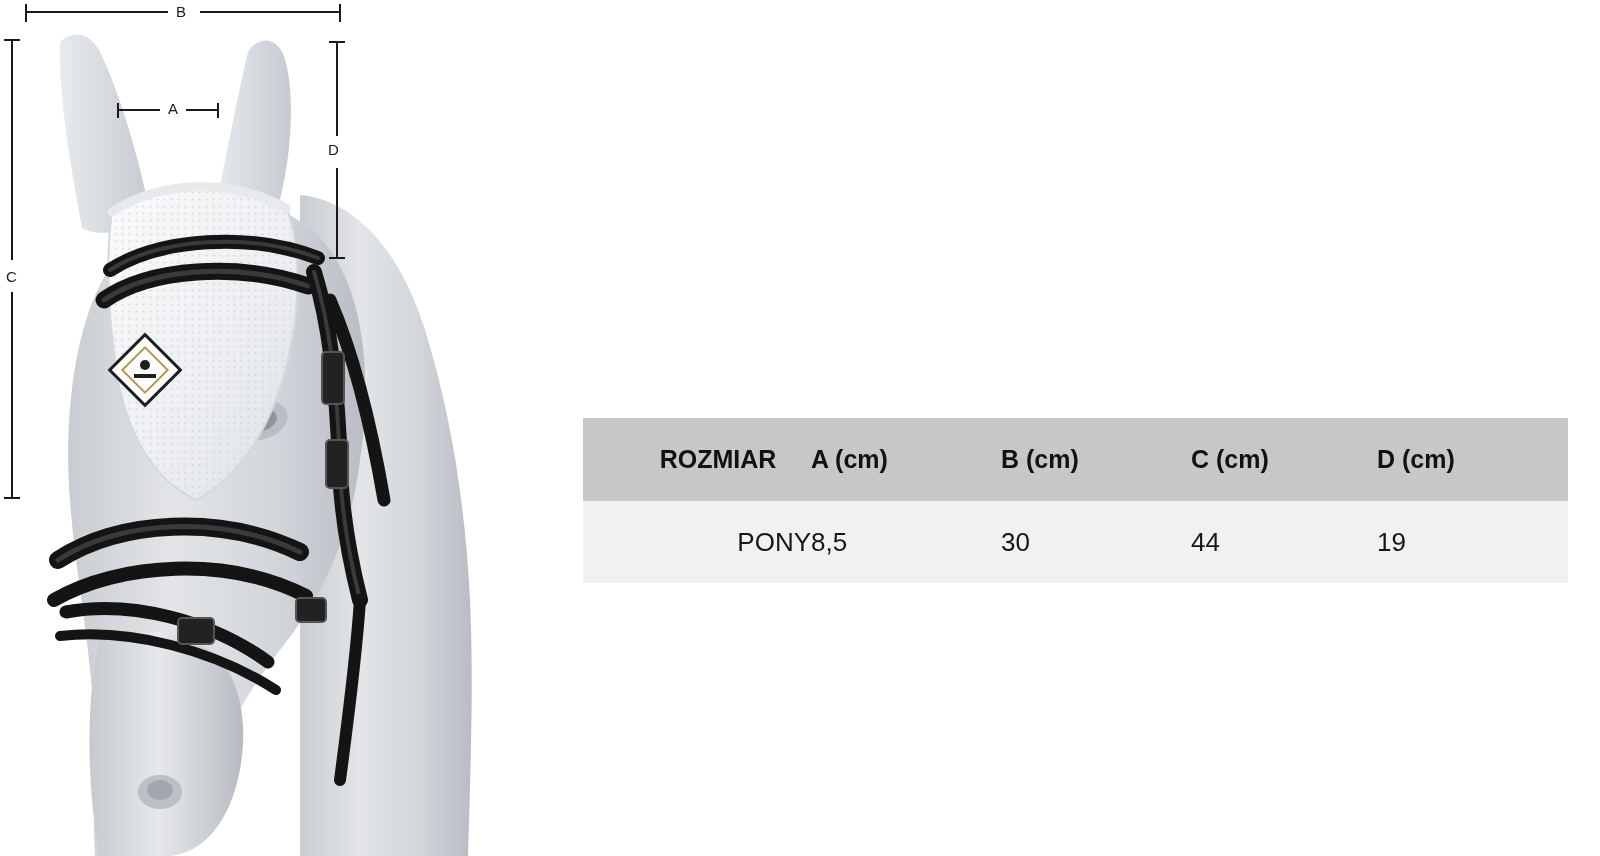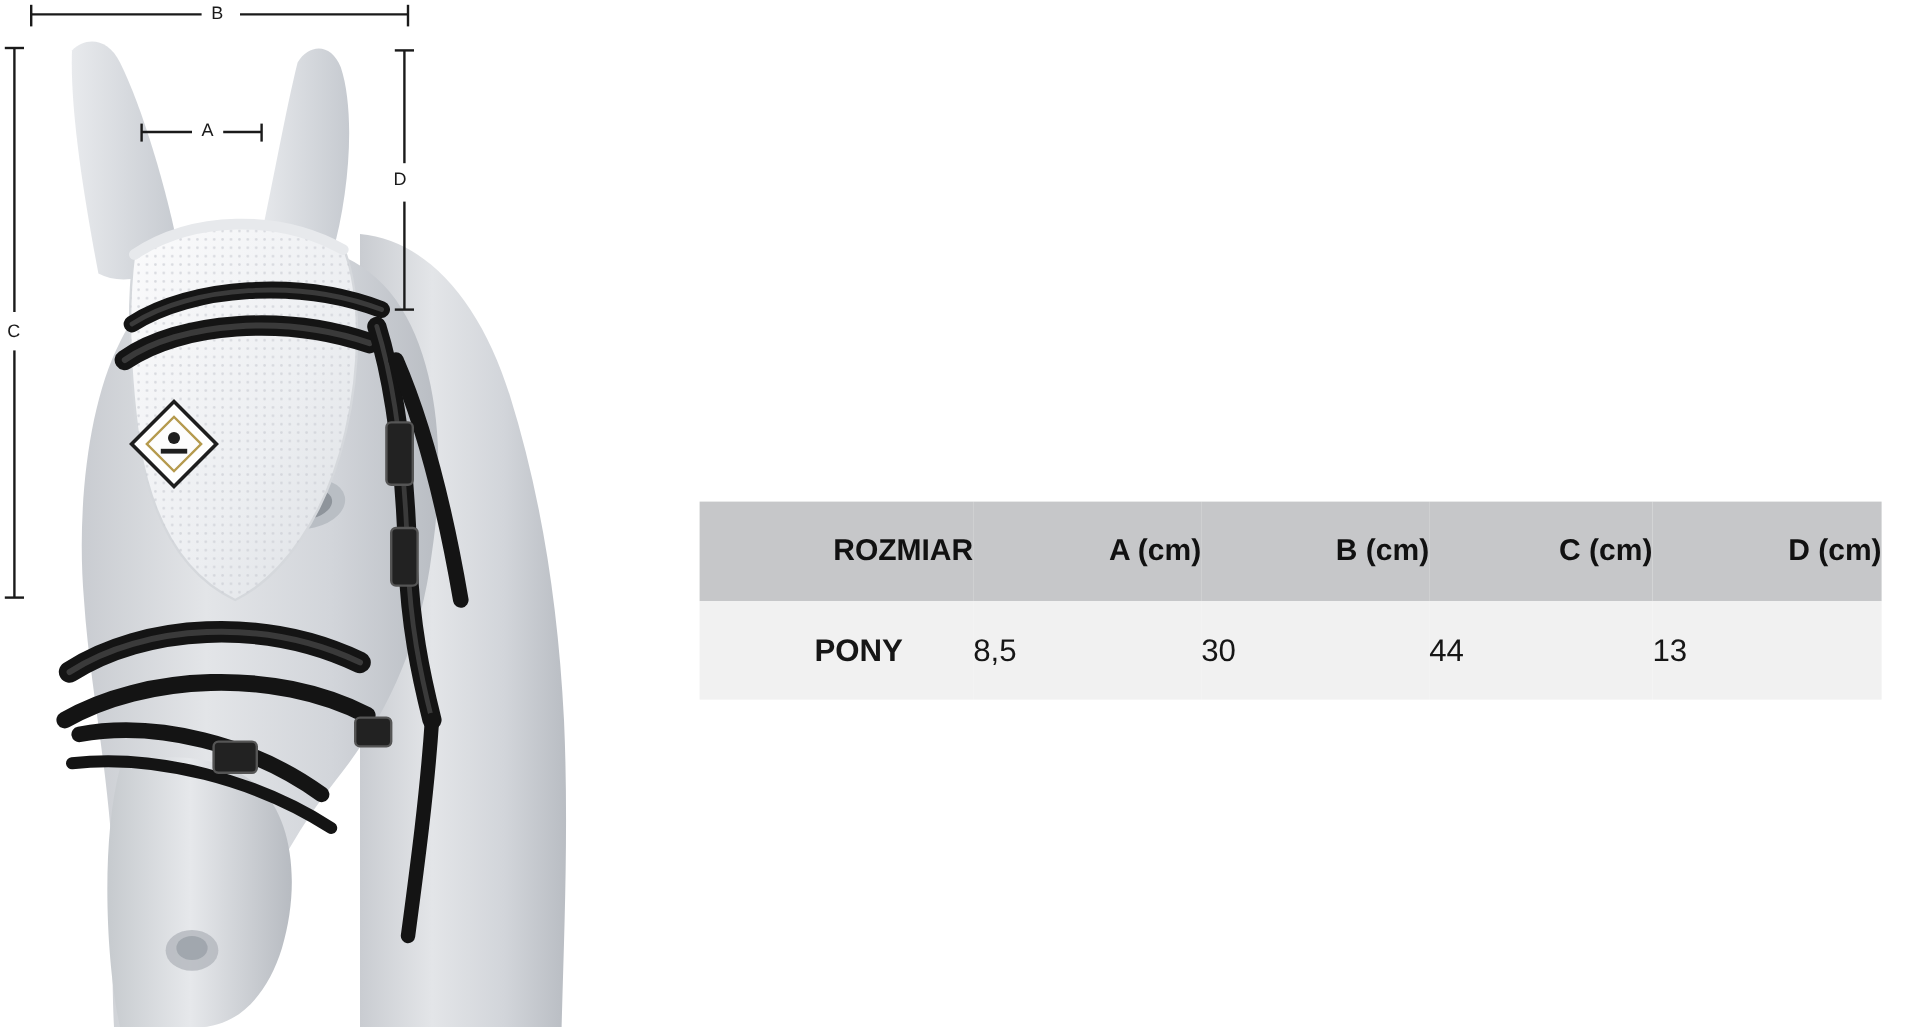--- a/index.html
+++ b/index.html
@@ -44,37 +44,37 @@
     border-collapse: collapse;
     table-layout: fixed;
   }
   #size-table thead th {
     background: #c6c7c9;
     color: #111111;
     font-weight: bold;
     font-size: 25px;
     height: 83px;
     padding: 0;
-    text-align: right;
+    text-align: left;
     vertical-align: middle;
     font-family: "Liberation Sans", sans-serif;
   }
-  #size-table thead th.col-size { text-align: right; padding-left: 42px; }
+  #size-table thead th.col-size { text-align: center; padding-left: 42px; }
   #size-table tbody td {
     background: #f1f1f1;
     color: #161616;
     font-size: 26px;
     height: 82px;
     padding: 0;
     text-align: left;
     vertical-align: middle;
     border-bottom: 2px solid #ffffff;
     font-family: "Liberation Sans", sans-serif;
   }
-  #size-table tbody td.col-size { text-align: center; padding-left: 37px; font-weight: bold; }
+  #size-table tbody td.col-size { text-align: right; padding-left: 37px; }
   #size-table tbody tr:last-child td { border-bottom: none; }
 
   .c0 { width: 228px; }
   .c1 { width: 190px; }
   .c2 { width: 190px; }
   .c3 { width: 186px; }
   .c4 { width: 191px; }
 </style>
 </head>
 <body>
@@ -221,18 +221,18 @@
         <th>C (cm)</th>
         <th>D (cm)</th>
       </tr>
     </thead>
     <tbody>
       <tr>
         <td class="col-size">PONY</td>
         <td>8,5</td>
         <td>30</td>
         <td>44</td>
-        <td>13</td>
+        <td>19</td>
       </tr>
     </tbody>
   </table>
 
 </div>
 
 </body></html>

